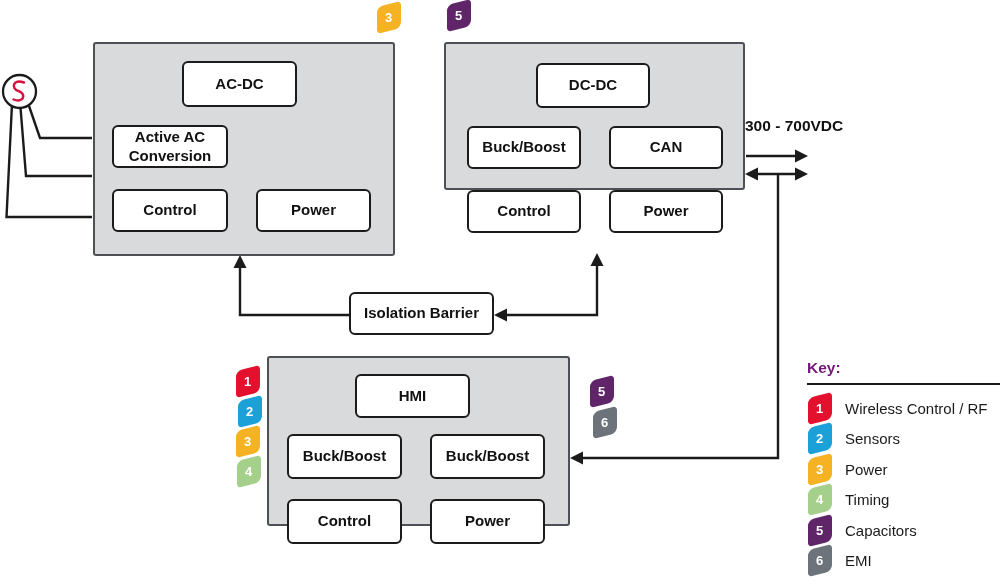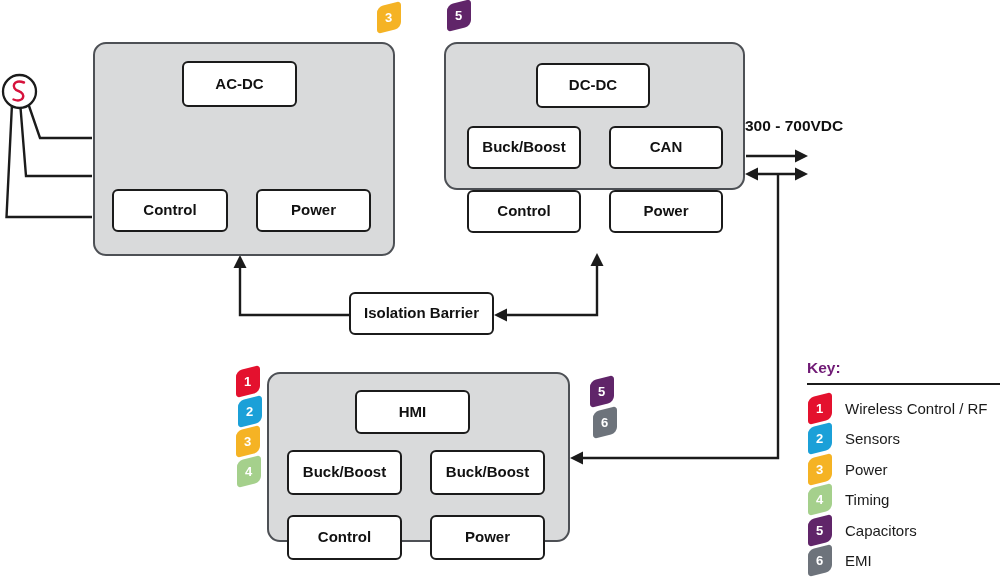--- a/index.html
+++ b/index.html
@@ -14,21 +14,21 @@
   }
   .wires {
     position: absolute;
     left: 0; top: 0;
     width: 1000px; height: 584px;
   }
   .block {
     position: absolute;
     background: #d9dadb;
     border: 2px solid #4d5055;
-    border-radius: 13px;
+    border-radius: 3px;
   }
   .wbox {
     position: absolute;
     background: #ffffff;
     border: 2px solid #1b1b1b;
     border-radius: 6px;
     display: flex;
     align-items: center;
     justify-content: center;
     text-align: center;
@@ -129,33 +129,34 @@
     </g>
 
     <g>
       <circle cx="19.5" cy="91.5" r="16.5" fill="#ffffff" stroke="#1b1b1b" stroke-width="2.3"></circle>
       <path d="M 24,82.5 C 13,78.5 10.5,88.5 18.5,91 C 26.5,93.5 24,103.5 13.5,99.5" fill="none" stroke="#d6123c" stroke-width="2.4" stroke-linecap="round"></path>
     </g>
   </svg>
 
   <div class="block" style="left:93px; top:42px; width:302px; height:214px">
     <div class="wbox" style="left:87px; top:17px; width:115px; height:46px">AC-DC</div>
+    <div class="wbox" style="left:17px; top:81px; width:116px; height:43px">Active AC Conversion</div>
     <div class="wbox" style="left:17px; top:145px; width:116px; height:43px">Control</div>
     <div class="wbox" style="left:161px; top:145px; width:115px; height:43px">Power</div>
   </div>
 
   <div class="block" style="left:444px; top:42px; width:301px; height:148px">
     <div class="wbox" style="left:90px; top:19px; width:114px; height:45px">DC-DC</div>
     <div class="wbox" style="left:21px; top:82px; width:114px; height:43px">Buck/Boost</div>
     <div class="wbox" style="left:163px; top:82px; width:114px; height:43px">CAN</div>
     <div class="wbox" style="left:21px; top:146px; width:114px; height:43px">Control</div>
     <div class="wbox" style="left:163px; top:146px; width:114px; height:43px">Power</div>
   </div>
 
-  <div class="block" style="left:267px; top:372px; width:303px; height:170px">
+  <div class="block" style="left:267px; top:356px; width:303px; height:170px">
     <div class="wbox" style="left:86px; top:16px; width:115px; height:44px">HMI</div>
     <div class="wbox" style="left:18px; top:76px; width:115px; height:45px">Buck/Boost</div>
     <div class="wbox" style="left:161px; top:76px; width:115px; height:45px">Buck/Boost</div>
     <div class="wbox" style="left:18px; top:141px; width:115px; height:45px">Control</div>
     <div class="wbox" style="left:161px; top:141px; width:115px; height:45px">Power</div>
   </div>
 
   <div class="wbox" style="left:349px; top:292px; width:145px; height:43px">Isolation Barrier</div>
 
   <div class="bus-label">300 - 700VDC</div>

